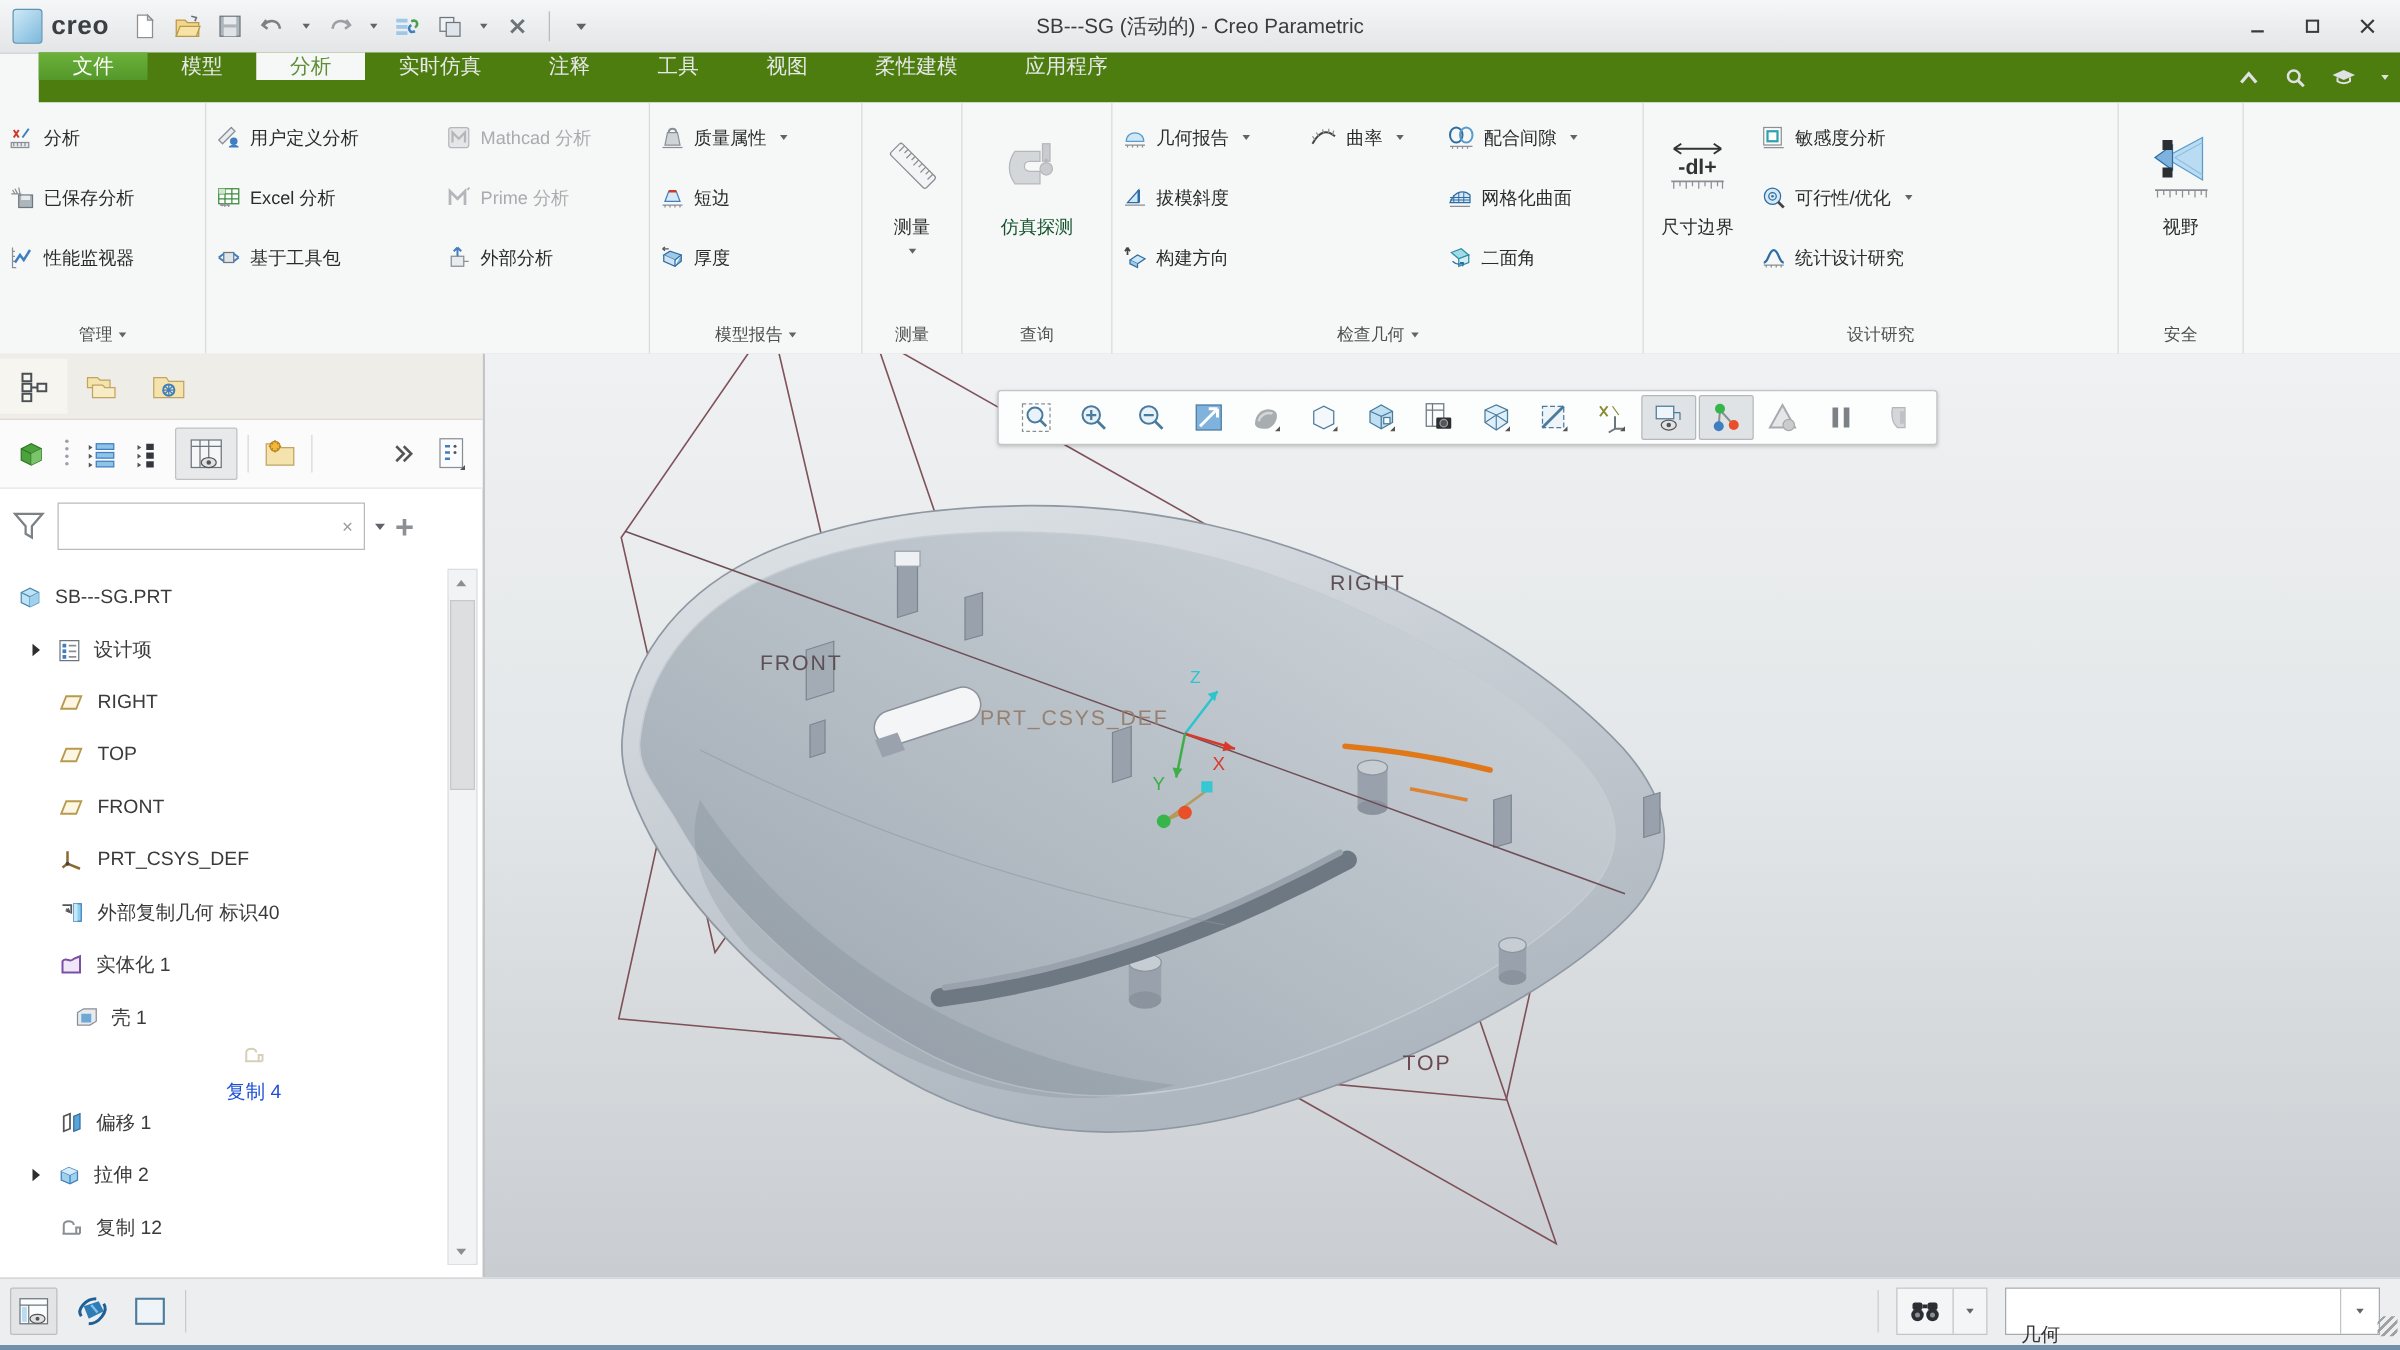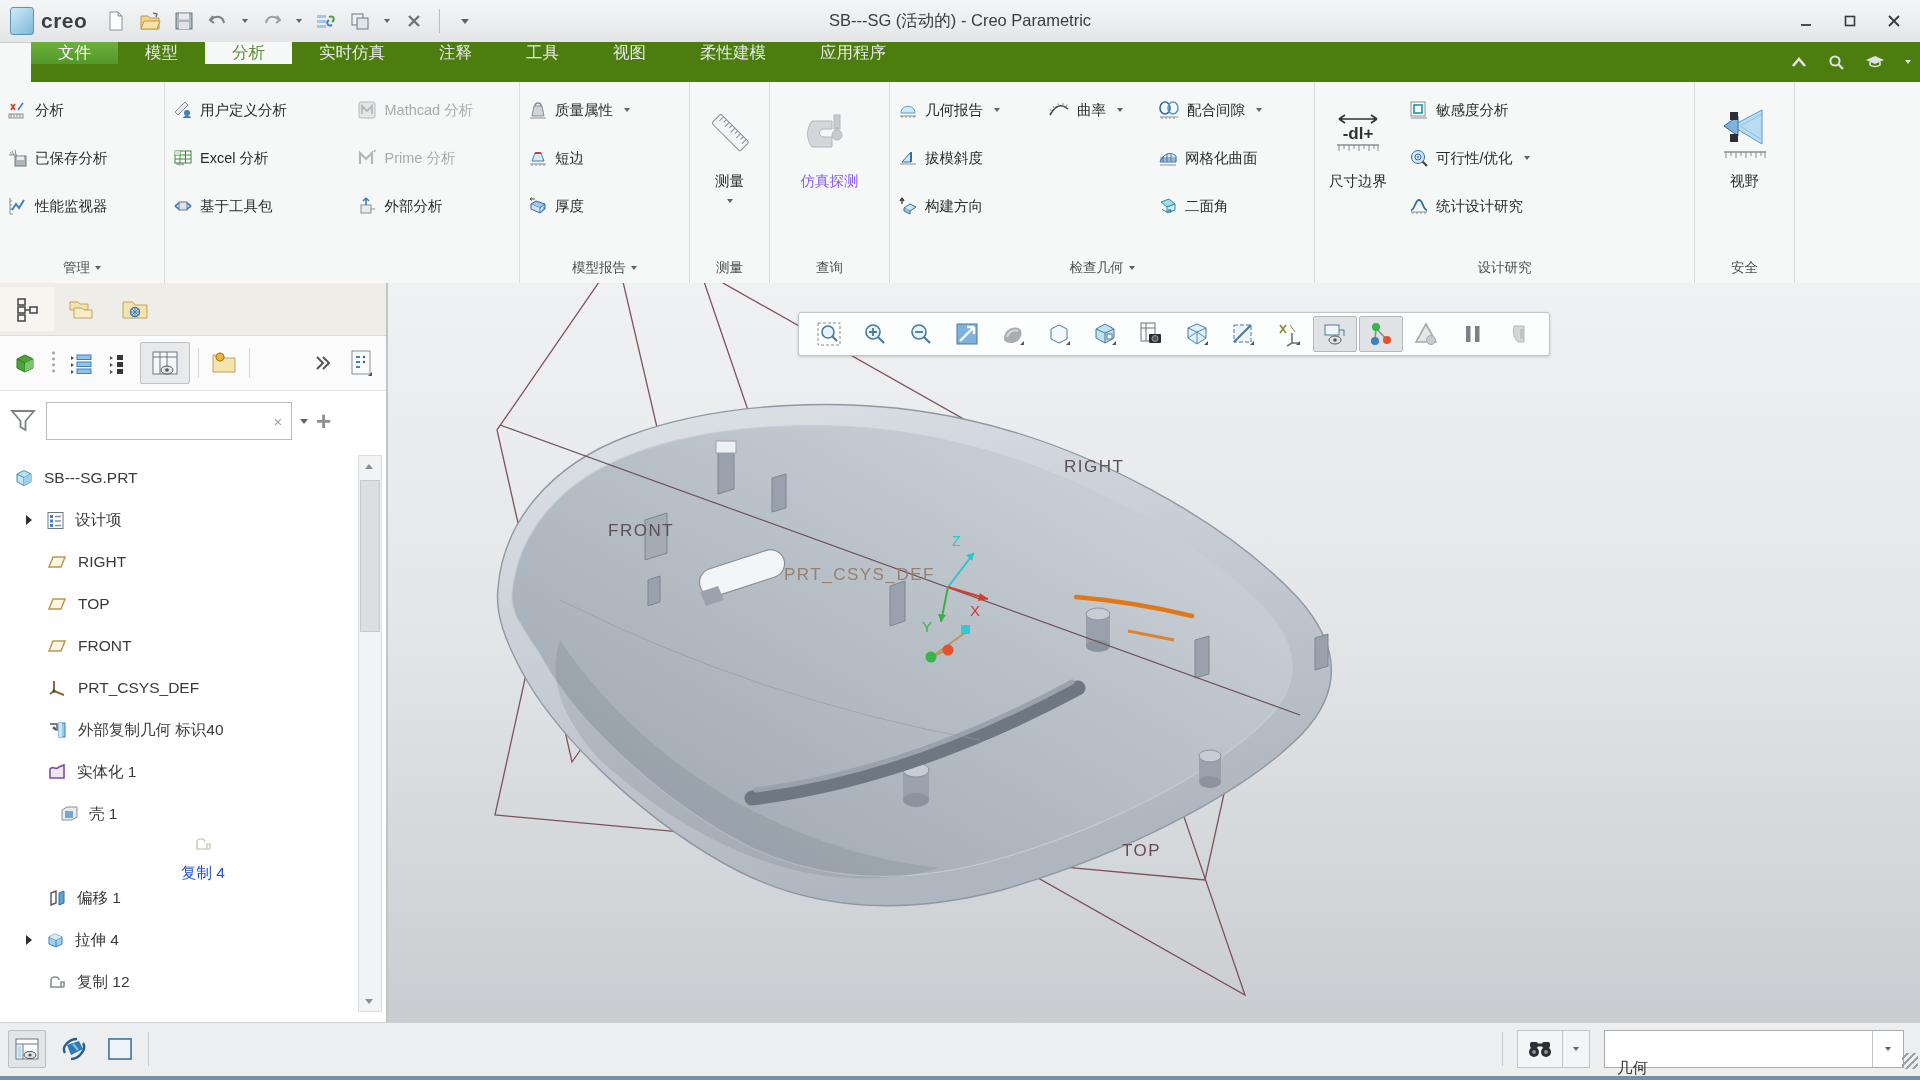--- a/index.html
+++ b/index.html
@@ -35,21 +35,21 @@
   .ribbon{position:absolute;left:0;top:82px;width:1920px;height:201px;background:#f6f7f7;border-bottom:1px solid #c9cbcd;display:flex;}
   .rgroup{height:100%;border-right:1px solid #d9dbdc;display:flex;flex-direction:column;box-sizing:border-box;}
   .rgroup-body{flex:1;display:flex;padding-top:4px;}
   .rgroup-label{height:30px;display:flex;align-items:center;justify-content:center;gap:5px;font-size:13.5px;color:#4f4f4f;}
   .rcol{display:flex;flex-direction:column;}
   .rb-small{height:48px;display:flex;align-items:center;gap:7px;padding:0 8px;font-size:14.5px;color:#2b2b2b;white-space:nowrap;}
   .rb-small.disabled{color:#a9acae;}
   .rb-big{display:flex;flex-direction:column;align-items:center;justify-content:flex-start;text-align:center;
     font-size:14.5px;color:#2b2b2b;padding-top:8px;}
   .rb-big .big-ic{height:78px;display:flex;align-items:center;justify-content:center;}
-  .rb-big.disabled{color:#8b5cf6;}
+  .rb-big.disabled{color:#14532d;}
   .arrow-after{margin-left:4px;}
   
   .navigator{position:absolute;left:0;top:283px;width:388px;height:739px;background:#fff;border-right:2px solid #c2c4c6;box-sizing:border-box;}
   .nav-tabs{height:52px;background:#efede8;display:flex;align-items:center;border-bottom:1px solid #dddbd5;}
   .nav-tab{width:54px;height:44px;display:flex;align-items:center;justify-content:center;}
   .nav-tab.active{background:#f7f5ef;}
   .nav-tools{height:54px;background:#fbfbfc;display:flex;align-items:center;gap:4px;padding:0 8px;border-bottom:1px solid #e4e6e8;}
   .nt-btn{height:40px;min-width:34px;display:flex;align-items:center;justify-content:center;}
   .nt-btn.pressed{background:#e7e9ea;border:1px solid #bfc1c3;border-radius:2px;}
   .nt-sep{width:1px;height:30px;background:#d6d8da;margin:0 4px;}
@@ -722,21 +722,21 @@
       </div>
       <div class="trow" style="padding-left:22px">
         <div class="exp">
             <div class="tri-r"></div>
           </div>
         <svg class="ic" width="19" height="18" viewBox="0 0 19 18">
             <path d="M3 6 L9 3 L16 6 V13 L10 16 L3 13 Z" fill="#9fd0ec" stroke="#3f7fbf"></path>
             <path d="M3 6 L10 9 L16 6 M10 9v7" fill="none" stroke="#3f7fbf"></path>
             <path d="M3 6 L9 3 L16 6 L10 9Z" fill="#d4ecf8"></path>
           </svg>
-        <span>拉伸 4</span>
+        <span>拉伸 2</span>
       </div>
       <div class="trow" style="padding-left:48px">
         <svg class="ic" width="19" height="18" viewBox="0 0 19 18">
             <path d="M3 14 V7 C3 3,11 3,11 7" fill="none" stroke="#8a8f94" stroke-width="1.6"></path>
             <path d="M2 14h14 M13 14V9h3v5" fill="none" stroke="#8a8f94" stroke-width="1.6"></path>
           </svg>
         <span>复制 12</span>
       </div>
     </div>
 

